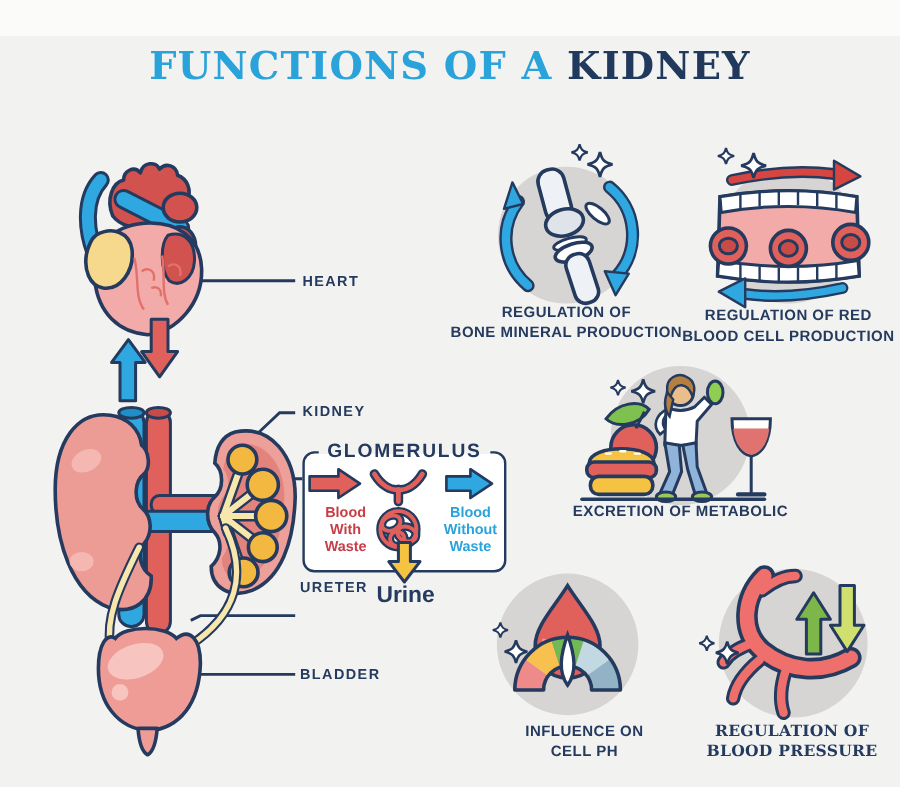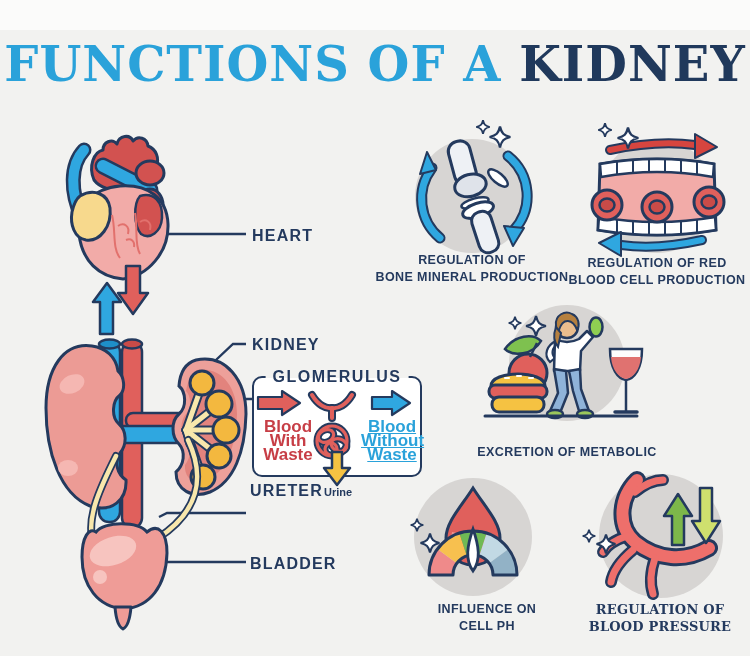--- a/index.html
+++ b/index.html
@@ -1,37 +1,37 @@
 <!DOCTYPE html>
 <html><head>
 <meta charset="utf-8">
 <style>
   html,body{margin:0;padding:0;}
   .stage{position:relative;width:750px;height:656px;background:#f2f2f0;overflow:hidden;
          font-family:"Liberation Sans",sans-serif;}
   .top-band{position:absolute;top:0;left:0;width:750px;height:30px;background:#fbfbfa;}
   .title{position:absolute;top:36px;left:0;width:750px;text-align:center;
-         font-family:"DejaVu Serif",serif;font-weight:700;font-size:48px;letter-spacing:1px;white-space:nowrap;}
+         font-family:"DejaVu Serif",serif;font-weight:700;font-size:32px;letter-spacing:1px;white-space:nowrap;}
   .title .t1{color:#2aa2da;}
   .title .t2{color:#20395c;}
-  .a-label{position:absolute;color:#243a5e;font-weight:700;font-size:16px;letter-spacing:1.2px;}
+  .a-label{position:absolute;color:#243a5e;font-weight:700;font-size:12px;letter-spacing:1.2px;}
   .caption{position:absolute;text-align:center;color:#243a5e;font-weight:700;
            font-size:12.5px;line-height:17px;letter-spacing:.4px;}
   .caption.serif{font-family:"DejaVu Serif",serif;font-size:13px;letter-spacing:.2px;}
   .glom-box{position:absolute;left:252px;top:376px;width:170px;height:101px;background:#ffffff;
             border:2.5px solid #243a5e;border-radius:10px;box-sizing:border-box;z-index:1;}
   .glom-title{position:absolute;left:50%;top:-9px;transform:translateX(-50%);
               padding:0 7px;color:#243a5e;font-weight:700;font-size:16px;letter-spacing:1.5px;
               line-height:15px;white-space:nowrap;
               background:linear-gradient(to bottom,#f2f2f0 60%,#ffffff 60%);}
-  .glom-label{position:absolute;text-align:center;font-weight:700;font-size:17px;line-height:14px;}
+  .glom-label{position:absolute;text-align:center;font-weight:700;font-size:12px;line-height:14px;}
   .glom-label.red{left:3px;top:42px;width:62px;color:#c73e46;}
-  .glom-label.blue{left:107px;top:42px;width:62px;color:#2aa2da;text-decoration:underline;}
+  .glom-label.blue{left:107px;top:42px;width:62px;color:#2aa2da;}
   .urine-label{position:absolute;left:306px;top:486px;width:64px;text-align:center;
-               color:#243a5e;font-weight:700;font-size:11px;z-index:3;}
+               color:#243a5e;font-weight:700;font-size:19px;z-index:3;}
   svg.art{position:absolute;left:0;top:0;z-index:2;pointer-events:none;}
   .txt{z-index:3;}
 </style>
 </head>
 <body>
 
 <div class="stage">
   <div class="top-band"></div>
 
   <div class="title txt">
@@ -327,21 +327,21 @@
   <div class="a-label txt" style="left:250px;top:555px;">BLADDER</div>
 
   <div class="caption txt" style="left:357px;top:252px;width:230px;">
     <div>REGULATION OF</div>
       <div>BONE MINERAL PRODUCTION</div>
   </div>
   <div class="caption txt" style="left:547px;top:255px;width:220px;">
     <div>REGULATION OF RED</div>
       <div>BLOOD CELL PRODUCTION</div>
   </div>
-  <div class="caption txt" style="left:450px;top:444px;width:234px;">
+  <div class="caption txt" style="left:450px;top:418px;width:234px;">
     <div>EXCRETION OF METABOLIC</div>
   </div>
   <div class="caption txt" style="left:396px;top:601px;width:182px;">
     <div>INFLUENCE ON</div>
       <div>CELL PH</div>
   </div>
   <div class="caption serif txt" style="left:565px;top:601px;width:190px;">
     <div>REGULATION OF</div>
       <div>BLOOD PRESSURE</div>
   </div>

